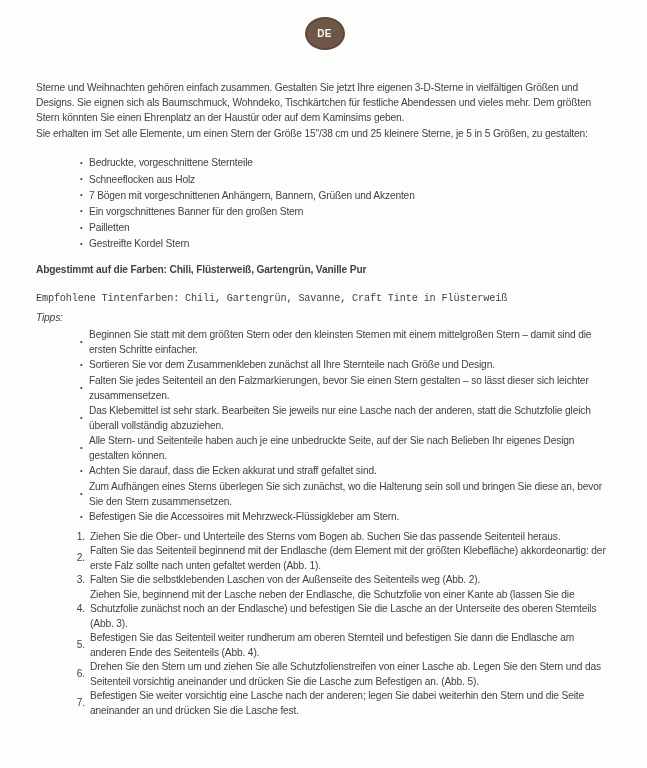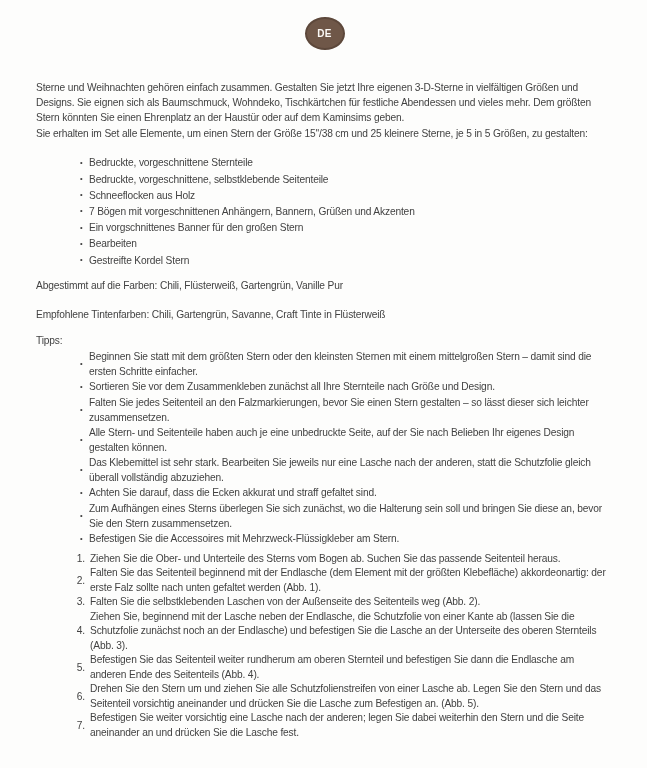--- a/index.html
+++ b/index.html
@@ -30,23 +30,23 @@
   }
   .badge span {
     color: #fbf9f6;
     font-weight: bold;
     font-size: 10px;
     letter-spacing: 0.3px;
   }
   p { margin: 0; }
   .p-intro   { margin-bottom: 0; }
   .p-lead    { margin-bottom: 14px; }
-  .p-colors  { margin-bottom: 14px; }
-  .p-inks    { margin-bottom: 10px; }
-  .p-tips-h  { margin-bottom: 1px; }
+  .p-colors  { margin-bottom: 14px; font-weight: bold; }
+  .p-inks    { margin-bottom: 4px; font-family: Liberation Mono, monospace; }
+  .p-tips-h  { margin-bottom: 1px; font-style: italic; }
   .p-steps-h { margin-bottom: 11px; }
 
   ul, ol { list-style: none; margin: 0; padding: 0; }
   li { display: flex; align-items: center; }
 
   .list-set  { padding-left: 44px; margin-bottom: 10px; }
   .list-tips { padding-left: 44px; margin-bottom: 5px; line-height: 15px; }
   .list-steps{ padding-left: 34px; line-height: 14.5px; }
 
   .dot { flex: 0 0 9px; }
@@ -67,37 +67,33 @@
 
   <p class="p-lead">Sie erhalten im Set alle Elemente, um einen Stern der Größe 15"/38 cm und 25 kleinere Sterne, je 5 in 5 Größen, zu gestalten:</p>
 
   <ul class="list-set">
       <li>
       <span class="dot"></span>
       <span class="txt">Bedruckte, vorgeschnittene Sternteile</span>
     </li>
       <li>
       <span class="dot"></span>
-      <span class="txt">Bedruckte, vorgeschnittene, selbstklebende Seitenteile</span>
-    </li>
-      <li>
-      <span class="dot"></span>
       <span class="txt">Schneeflocken aus Holz</span>
     </li>
       <li>
       <span class="dot"></span>
       <span class="txt">7 Bögen mit vorgeschnittenen Anhängern, Bannern, Grüßen und Akzenten</span>
     </li>
       <li>
       <span class="dot"></span>
       <span class="txt">Ein vorgschnittenes Banner für den großen Stern</span>
     </li>
       <li>
       <span class="dot"></span>
-      <span class="txt">Bearbeiten</span>
+      <span class="txt">Pailletten</span>
     </li>
       <li>
       <span class="dot"></span>
       <span class="txt">Gestreifte Kordel Stern</span>
     </li>
     </ul>
 
   <p class="p-colors">Abgestimmt auf die Farben: Chili, Flüsterweiß, Gartengrün, Vanille Pur</p>
 
   <p class="p-inks">Empfohlene Tintenfarben: Chili, Gartengrün, Savanne, Craft Tinte in Flüsterweiß</p>
@@ -112,25 +108,25 @@
       <li>
       <span class="dot"></span>
       <span class="txt">Sortieren Sie vor dem Zusammenkleben zunächst all Ihre Sternteile nach Größe und Design.</span>
     </li>
       <li>
       <span class="dot"></span>
       <span class="txt">Falten Sie jedes Seitenteil an den Falzmarkierungen, bevor Sie einen Stern gestalten – so lässt dieser sich leichter zusammensetzen.</span>
     </li>
       <li>
       <span class="dot"></span>
-      <span class="txt">Alle Stern- und Seitenteile haben auch je eine unbedruckte Seite, auf der Sie nach Belieben Ihr eigenes Design gestalten können.</span>
+      <span class="txt">Das Klebemittel ist sehr stark. Bearbeiten Sie jeweils nur eine Lasche nach der anderen, statt die Schutzfolie gleich überall vollständig abzuziehen.</span>
     </li>
       <li>
       <span class="dot"></span>
-      <span class="txt">Das Klebemittel ist sehr stark. Bearbeiten Sie jeweils nur eine Lasche nach der anderen, statt die Schutzfolie gleich überall vollständig abzuziehen.</span>
+      <span class="txt">Alle Stern- und Seitenteile haben auch je eine unbedruckte Seite, auf der Sie nach Belieben Ihr eigenes Design gestalten können.</span>
     </li>
       <li>
       <span class="dot"></span>
       <span class="txt">Achten Sie darauf, dass die Ecken akkurat und straff gefaltet sind.</span>
     </li>
       <li>
       <span class="dot"></span>
       <span class="txt">Zum Aufhängen eines Sterns überlegen Sie sich zunächst, wo die Halterung sein soll und bringen Sie diese an, bevor Sie den Stern zusammensetzen.</span>
     </li>
       <li>

